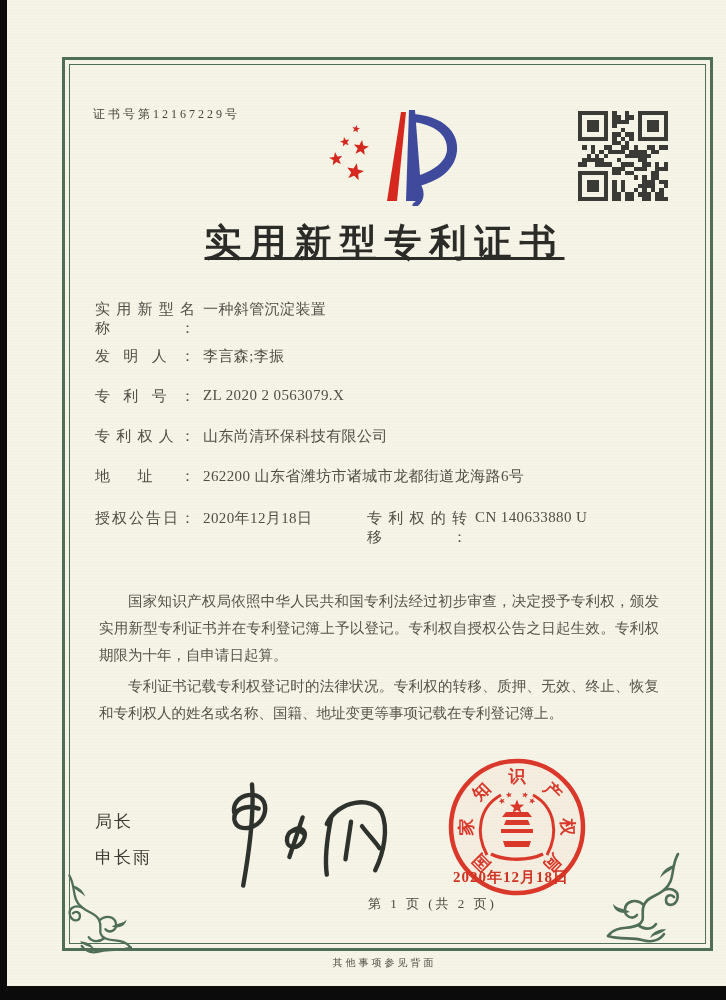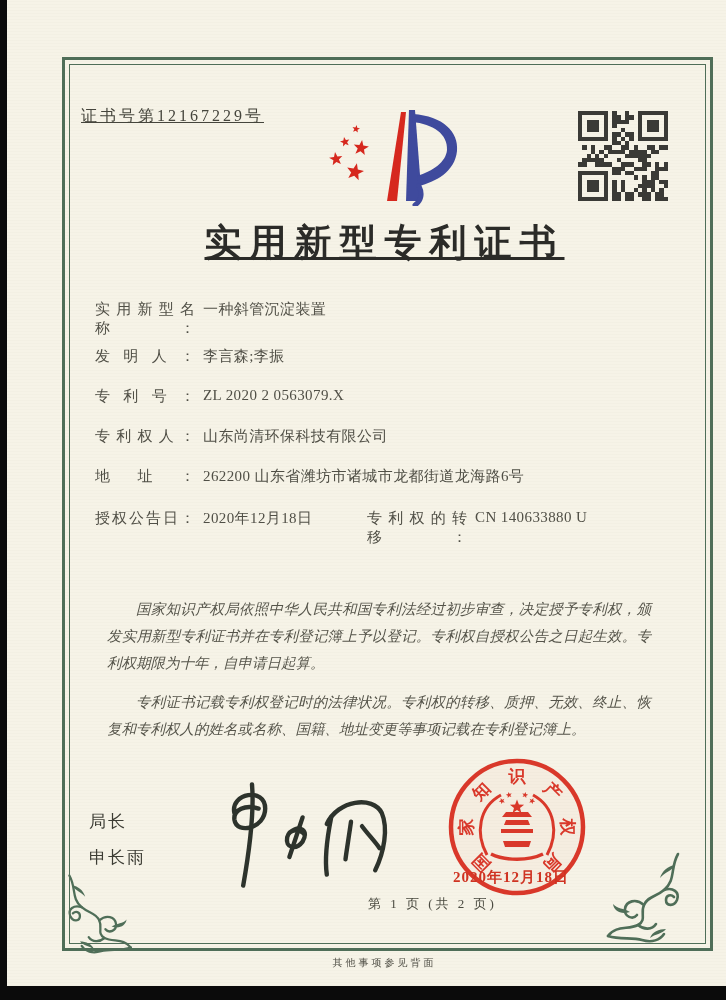--- a/index.html
+++ b/index.html
@@ -4,36 +4,36 @@
 <style>
   html,body{margin:0;padding:0;}
   body{background:#0b0b0b;font-family:"Liberation Serif","DejaVu Serif",serif;}
   .scan{position:relative;width:726px;height:1000px;background:#0b0b0b;overflow:hidden;}
   .paper{position:absolute;left:7px;top:0;width:719px;height:986px;background:#f6f3e7;
          background-image:repeating-linear-gradient(0deg,rgba(90,90,60,.02) 0 1px,transparent 1px 3px);}
   .abs{position:absolute;}
   
   .frame{position:absolute;left:55px;top:57px;width:645px;height:888px;border:3px solid #4f6e58;}
   .frame-inner{position:absolute;left:4px;top:4px;right:4px;bottom:4px;border:1px solid #4f6e58;}
-  .cert-no{left:74px;top:106px;font-size:16px;letter-spacing:3px;color:#45453c;text-decoration:underline;}
+  .cert-no{left:86px;top:106px;font-size:12px;letter-spacing:3px;color:#45453c;}
   .logo{left:312px;top:106px;width:140px;height:100px;}
   .qr{left:571px;top:111px;width:90px;height:90px;}
   .title{left:55px;top:218px;width:645px;text-align:center;font-size:37px;font-weight:700;
          letter-spacing:8px;color:#2b2b28;text-decoration:underline;}
   .fields{left:88px;top:300px;width:585px;font-size:15px;color:#504f46;}
   .frow{height:40px;position:relative;}
   .frow.first{height:47px;}
   .frow.addr{height:42px;}
   .f-label{display:inline-block;width:100px;text-align:justify;text-align-last:justify;
            margin-right:8px;vertical-align:top;}
   .f-value{letter-spacing:.4px;}
   .g2{position:absolute;left:272px;top:0;}
   .paras{left:88px;top:584px;width:568px;font-size:14.5px;line-height:1.86;color:#55544a;text-align:justify;}
-  .paras p{margin:12px;text-indent:2em;font-style:italic;}
-  .signer{left:82px;top:810px;font-size:17px;color:#3c3c34;letter-spacing:2px;}
+  .paras p{margin:4px;text-indent:2em;}
+  .signer{left:88px;top:810px;font-size:17px;color:#3c3c34;letter-spacing:2px;}
   .signer div{margin-bottom:13px;}
   .signature{left:190px;top:780px;width:220px;height:110px;}
   .seal{left:438px;top:755px;width:144px;height:144px;}
   .seal svg{position:absolute;left:0;top:0;}
   .seal-char{position:absolute;left:50%;top:50%;width:22px;height:22px;margin:-11px;
              text-align:center;line-height:22px;font-size:17px;font-weight:700;color:#d9382a;}
   .sc0{transform:rotate(-135deg) translateY(-50px);}
   .sc1{transform:rotate(-90deg)  translateY(-50px);}
   .sc2{transform:rotate(-45deg)  translateY(-50px);}
   .sc3{transform:rotate(0deg)    translateY(-50px);}

